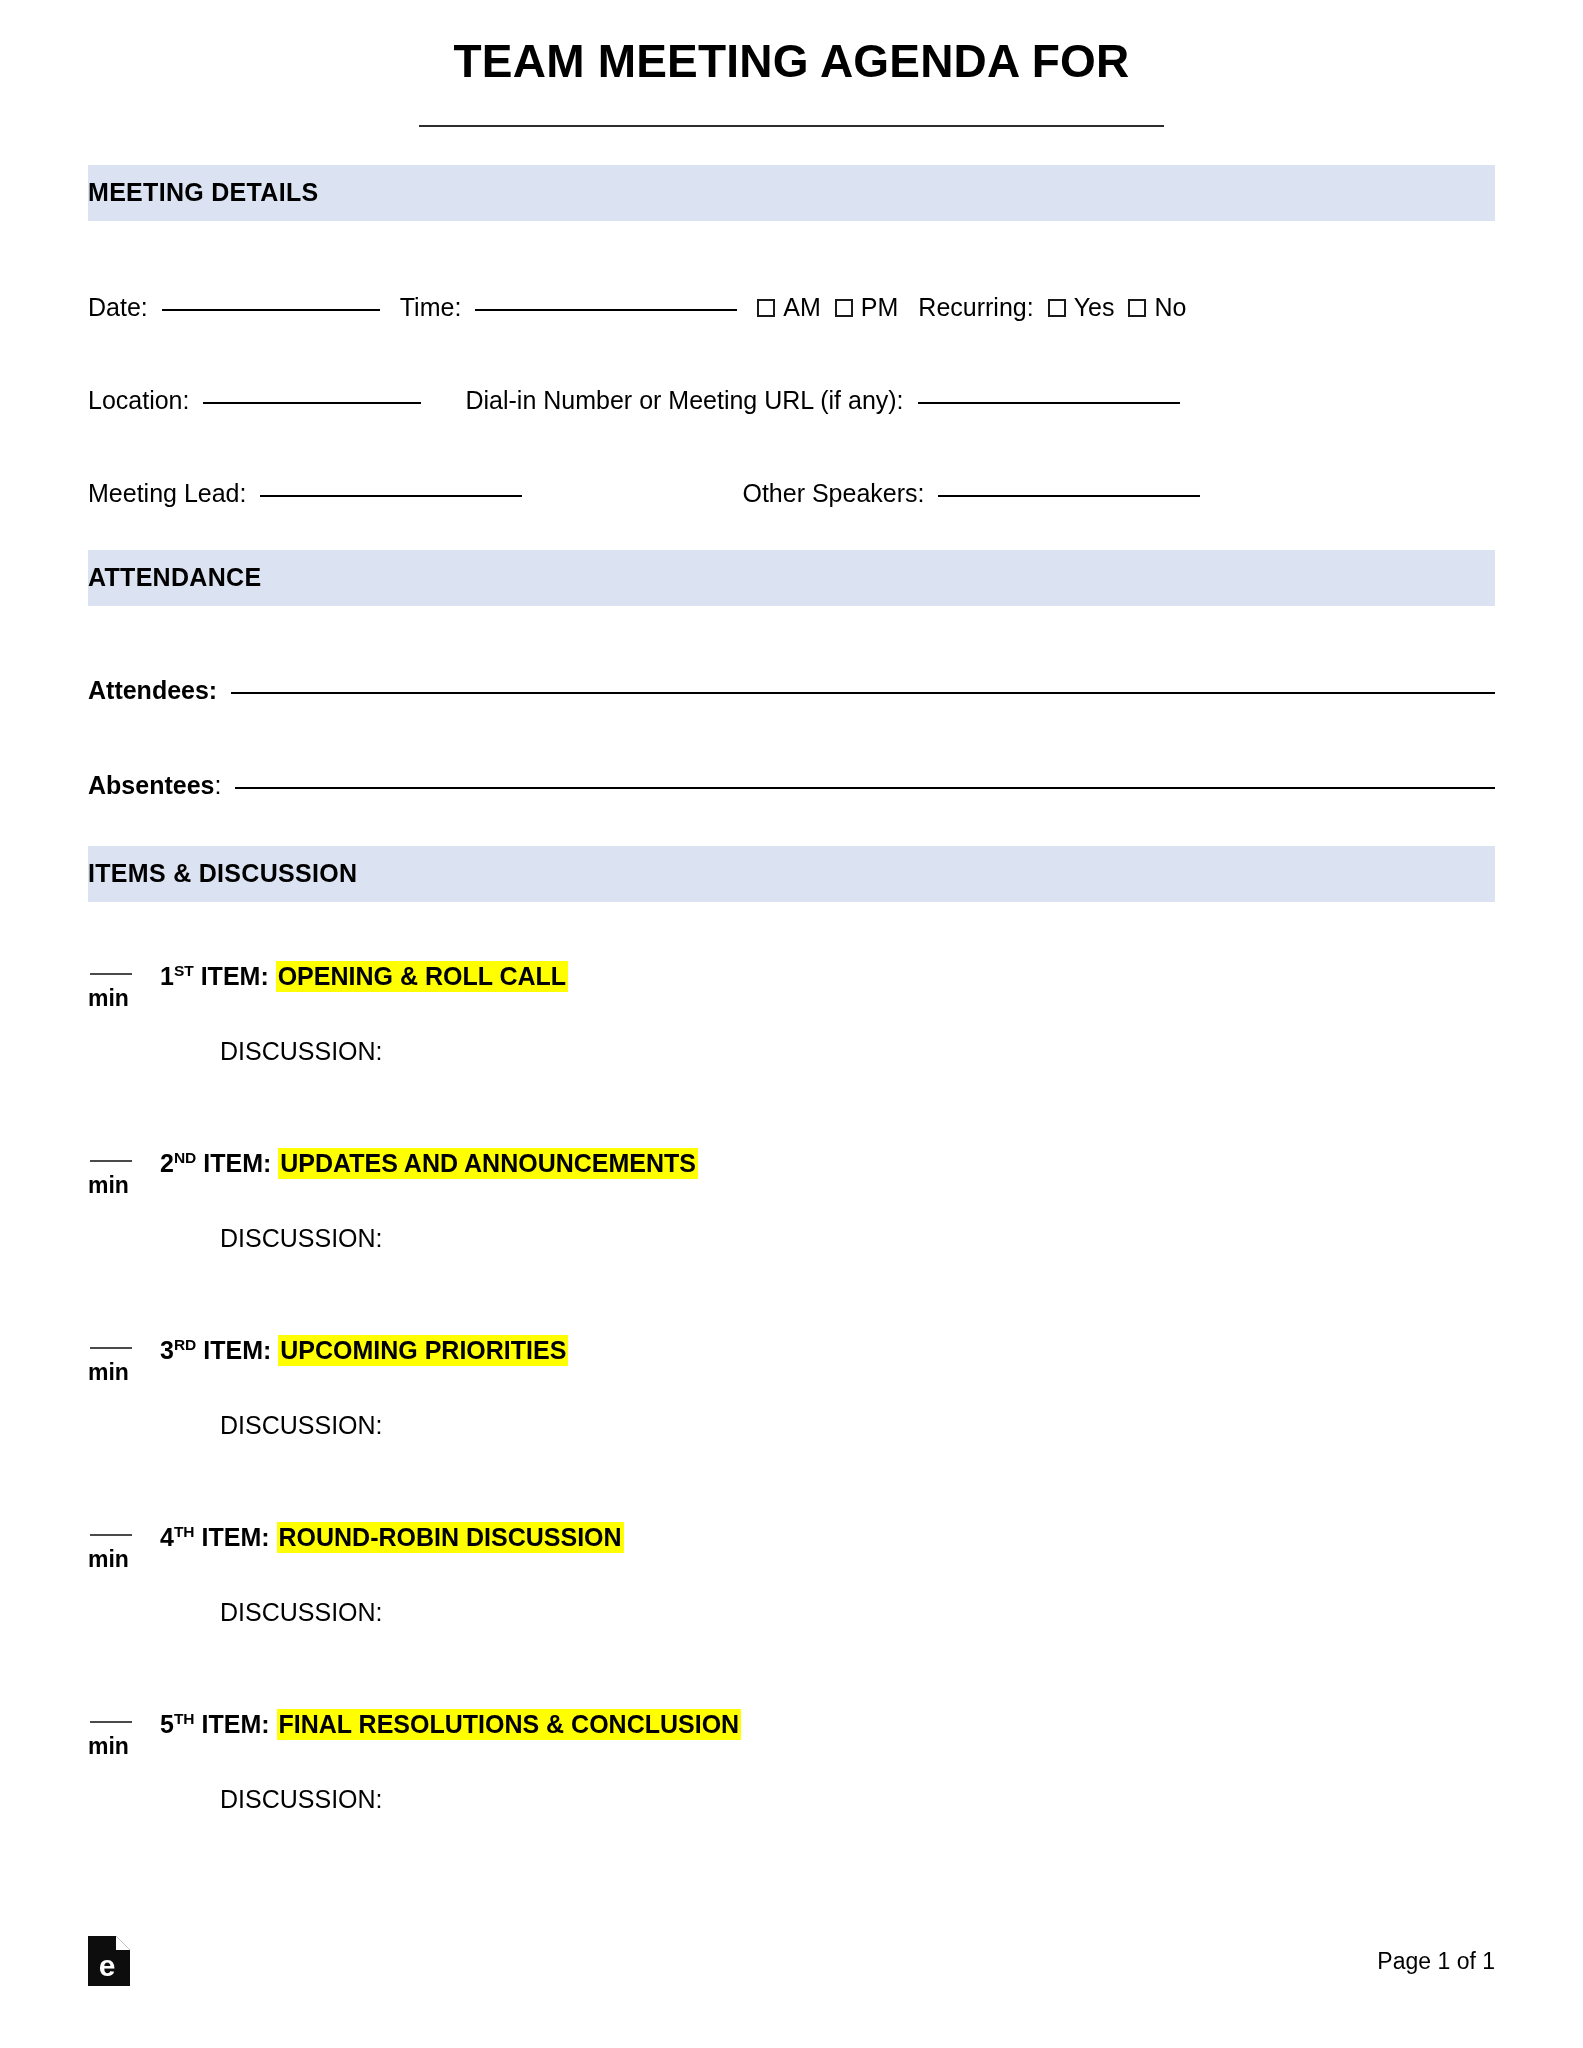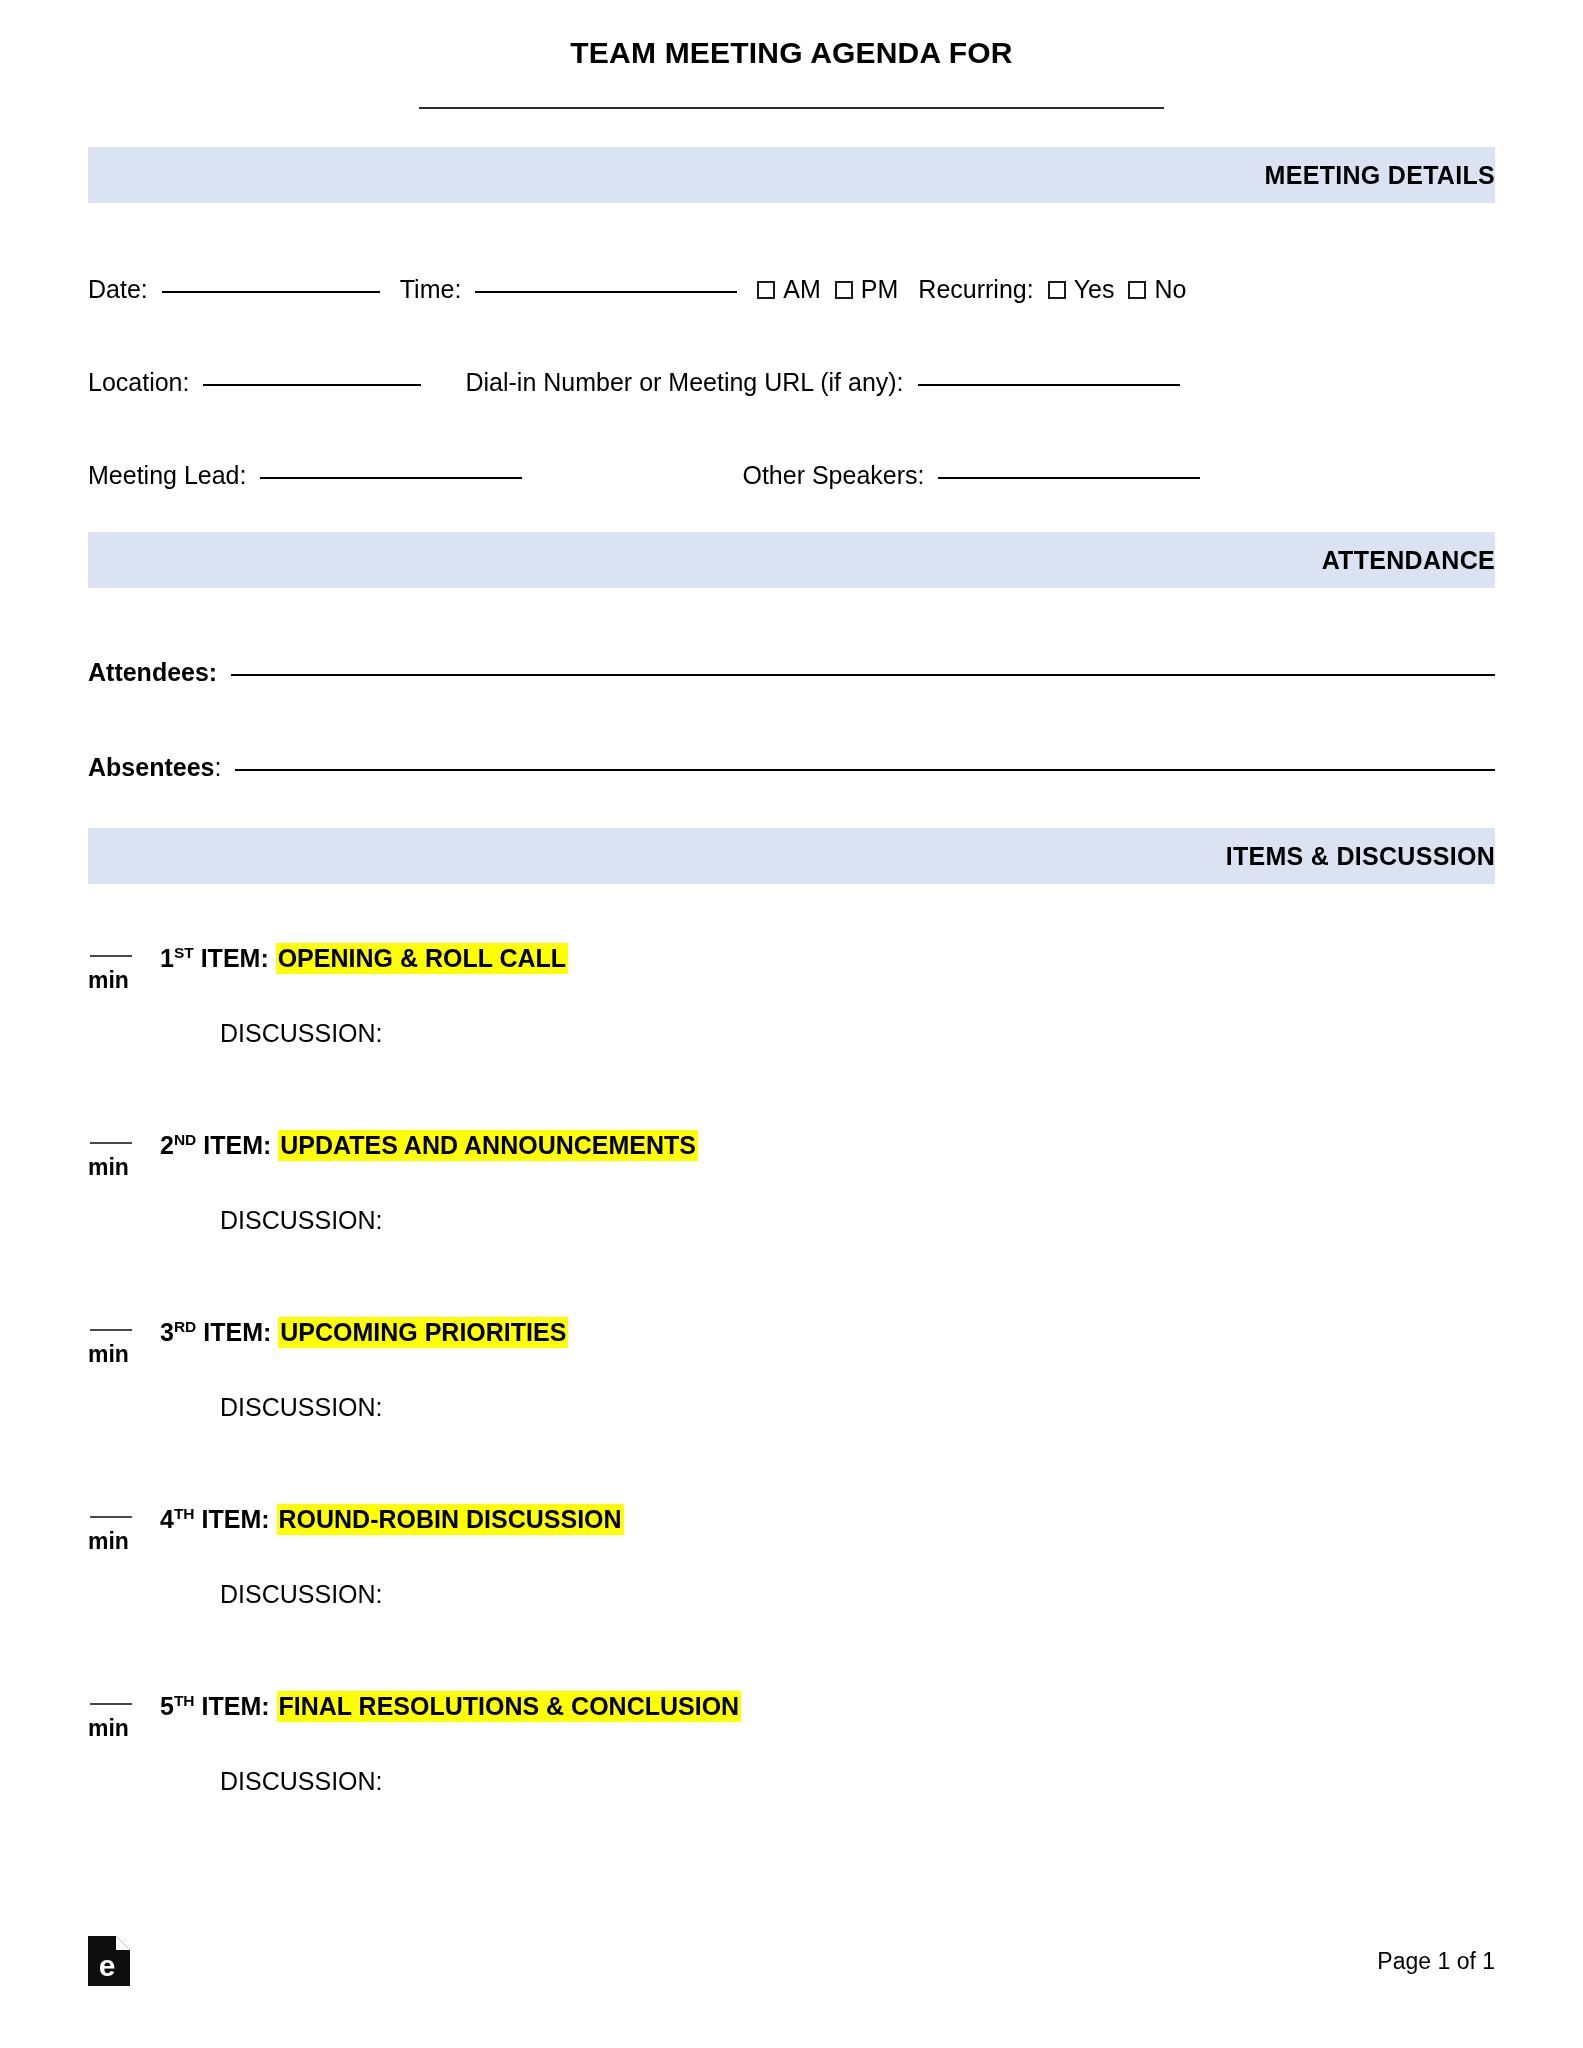--- a/index.html
+++ b/index.html
@@ -20,21 +20,21 @@
     height: 2048px;
     box-sizing: border-box;
     padding: 0;
     position: relative;
     background: #ffffff;
   }
 
   
   .doc-title {
     text-align: center;
-    font-size: 30px;
+    font-size: 46px;
     font-weight: bold;
     letter-spacing: 0.2px;
     margin: 0;
     padding-top: 36px;
     line-height: 1.1;
   }
   .title-rule-wrap {
     text-align: center;
     margin-top: 26px;
   }
@@ -45,21 +45,21 @@
     height: 1px;
   }
 
   
   .section-bar {
     background: #dbe2f1;
     margin: 0 88px;
     height: 56px;
     display: flex;
     align-items: center;
-    justify-content: flex-end;
+    justify-content: flex-start;
   }
   .section-bar span {
     font-size: 25px;
     font-weight: bold;
     letter-spacing: 0.3px;
   }
 
   
   .content {
     padding: 0 88px;

